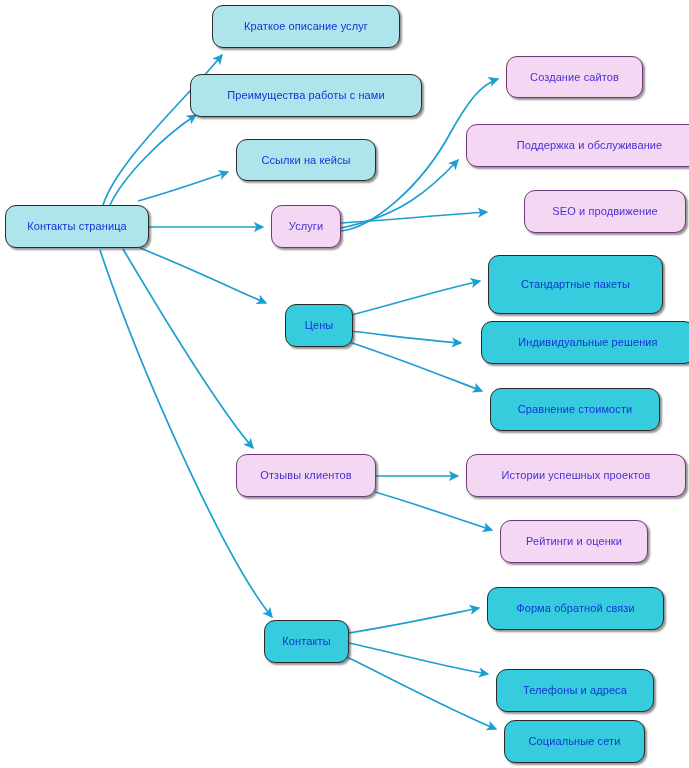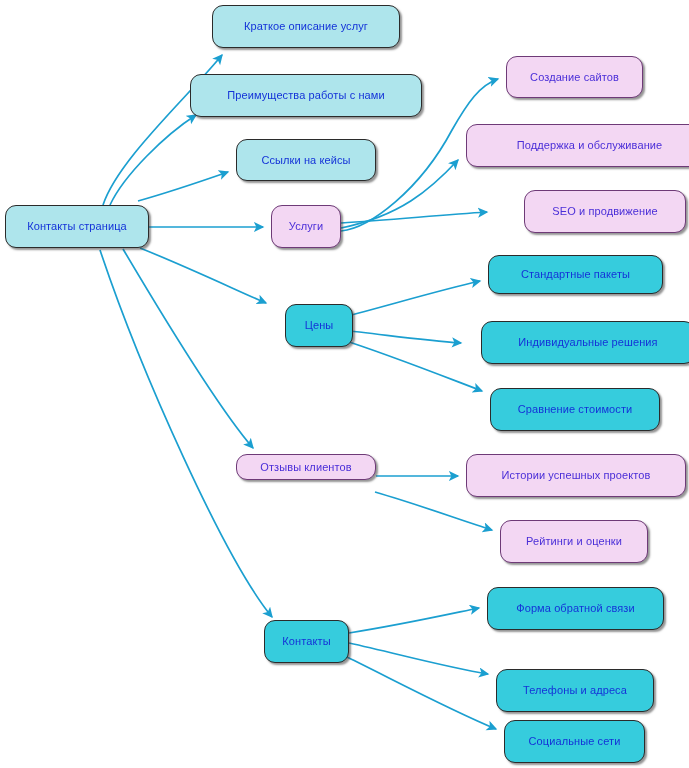--- a/index.html
+++ b/index.html
@@ -107,36 +107,36 @@
       </div>
       <div class="node fill-lightcyan" style="left: 236px; top: 139px; width: 140px; height: 42px;">
         <span class="node-label">Ссылки на кейсы</span>
       </div>
       <div class="node fill-pink" style="left: 271px; top: 205px; width: 70px; height: 43px;">
         <span class="node-label">Услуги</span>
       </div>
       <div class="node fill-cyan" style="left: 285px; top: 304px; width: 68px; height: 43px;">
         <span class="node-label">Цены</span>
       </div>
-      <div class="node fill-pink" style="left: 236px; top: 454px; width: 140px; height: 26px;">
+      <div class="node fill-pink" style="left: 236px; top: 454px; width: 140px; height: 43px;">
         <span class="node-label">Отзывы клиентов</span>
       </div>
       <div class="node fill-cyan" style="left: 264px; top: 620px; width: 85px; height: 43px;">
         <span class="node-label">Контакты</span>
       </div>
       <div class="node fill-pink" style="left: 506px; top: 56px; width: 137px; height: 42px;">
         <span class="node-label">Создание сайтов</span>
       </div>
       <div class="node fill-pink" style="left: 466px; top: 124px; width: 247px; height: 43px;">
         <span class="node-label">Поддержка и обслуживание</span>
       </div>
       <div class="node fill-pink" style="left: 495px; top: 190px; width: 162px; height: 43px; margin-left: 29px;">
         <span class="node-label">SEO и продвижение</span>
       </div>
-      <div class="node fill-cyan" style="left: 488px; top: 255px; width: 175px; height: 39px;">
+      <div class="node fill-cyan" style="left: 488px; top: 255px; width: 175px; height: 59px;">
         <span class="node-label">Стандартные пакеты</span>
       </div>
       <div class="node fill-cyan" style="left: 469px; top: 321px; width: 214px; height: 43px; margin-left: 12px;">
         <span class="node-label">Индивидуальные решения</span>
       </div>
       <div class="node fill-cyan" style="left: 490px; top: 388px; width: 170px; height: 43px;">
         <span class="node-label">Сравнение стоимости</span>
       </div>
       <div class="node fill-pink" style="left: 466px; top: 454px; width: 220px; height: 43px;">
         <span class="node-label">Истории успешных проектов</span>

